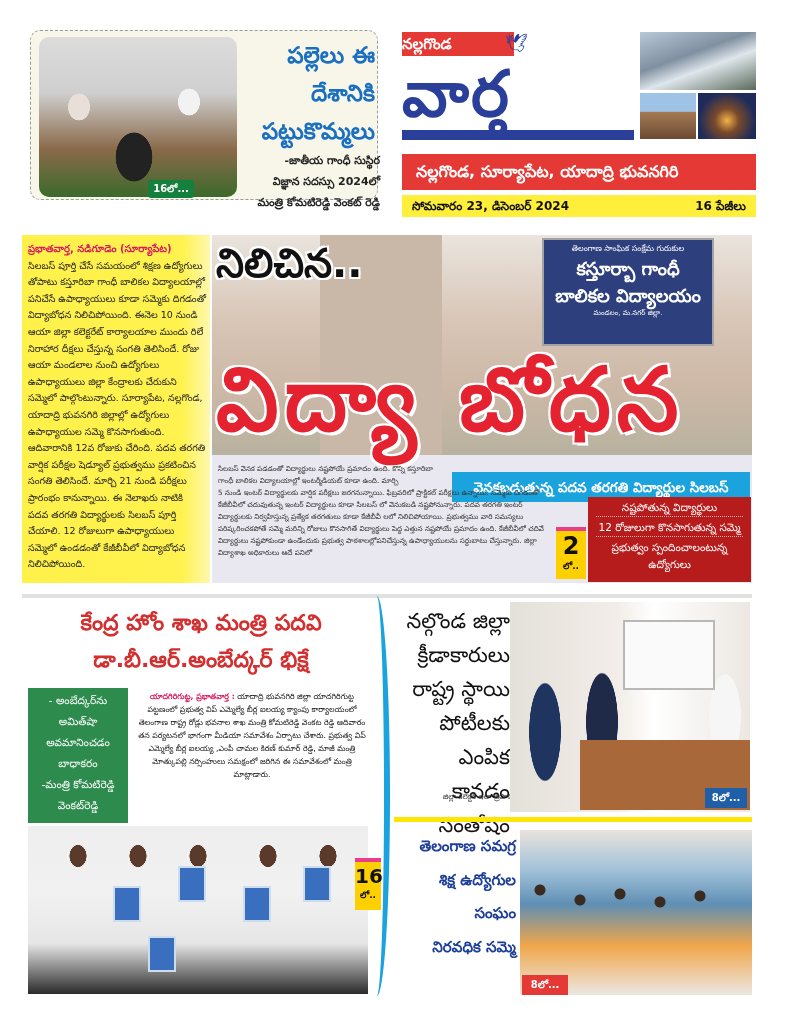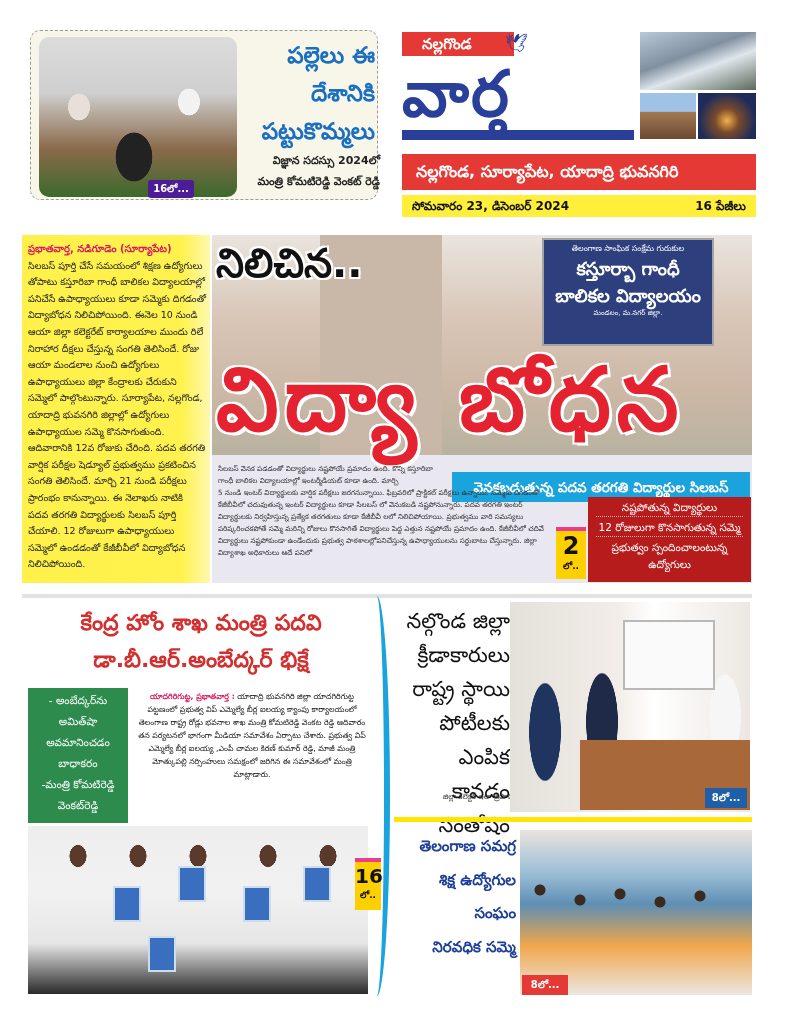--- a/index.html
+++ b/index.html
@@ -16,37 +16,37 @@
   }
   .teaser-photo {
     left: 8px; top: 6px; width: 198px; height: 160px; border-radius: 10px;
     background:
       radial-gradient(ellipse 30px 40px at 95px 120px, #222 60%, transparent 62%),
       radial-gradient(ellipse 18px 22px at 40px 70px, #e8e0d8 60%, transparent 62%),
       radial-gradient(ellipse 18px 22px at 150px 65px, #f2f2f2 60%, transparent 62%),
       linear-gradient(180deg, #dcdcdc 0%, #cfcfcf 35%, #8a6a4a 70%, #3c6a2c 100%);
   }
   .teaser-badge {
-    left: 148px; top: 180px; width: 46px; height: 18px; background: #4c1d95;
+    left: 148px; top: 180px; width: 46px; height: 18px; background: #15803d;
     color: #fff; font-size: 10px; font-weight: bold; border-radius: 3px;
     text-align: center; line-height: 18px;
   }
   .teaser-title {
     left: 240px; top: 36px; width: 135px; text-align: right;
     color: #1a6fc0; font-weight: bold; font-size: 23px; line-height: 38px;
   }
   .teaser-sub {
     left: 215px; top: 150px; width: 165px; text-align: right;
     color: #222; font-size: 11px; line-height: 21px; font-weight: bold;
   }
 
   
   .mh-topred {
     left: 402px; top: 32px; width: 112px; height: 24px; background: #e53935;
-    color: #fff; font-size: 15px; font-weight: bold; padding-left: 20px; line-height: 24px;
+    color: #fff; font-size: 15px; font-weight: bold; padding-left: 0; line-height: 24px;
   }
   .mh-dove { left: 505px; top: 32px; color: #1d3fa0; font-size: 18px; }
   .mh-logo {
     left: 402px; top: 56px; width: 232px; height: 76px;
     color: #2a3f9a; font-size: 64px; font-weight: bold; line-height: 76px;
     letter-spacing: 2px; font-family: "DejaVu Serif", serif;
   }
   .mh-logo-bar { left: 402px; top: 130px; width: 232px; height: 10px; background: #2a3f9a; }
   .mh-img1 {
     left: 640px; top: 32px; width: 116px; height: 58px;
@@ -211,20 +211,21 @@
 <div class="abs teaser">
   <div class="abs teaser-photo"></div>
 </div>
 <div class="abs teaser-badge">16లో...</div>
 <div class="abs teaser-title">
   <div>పల్లెలు ఈ</div>
   <div>దేశానికి</div>
   <div>పట్టుకొమ్మలు</div>
 </div>
 <div class="abs teaser-sub">
+  <div>-జాతీయ గాంధీ సుస్థిర</div>
   <div>విజ్ఞాన సదస్సు 2024లో</div>
   <div>మంత్రి కోమటిరెడ్డి వెంకట్ రెడ్డి</div>
 </div>
 
 <div class="abs mh-topred">నల్లగొండ</div>
 <div class="abs mh-dove">🕊</div>
 <div class="abs mh-logo">వార్త</div>
 <div class="abs mh-logo-bar"></div>
 <div class="abs mh-img1"></div>
 <div class="abs mh-img2"></div>

